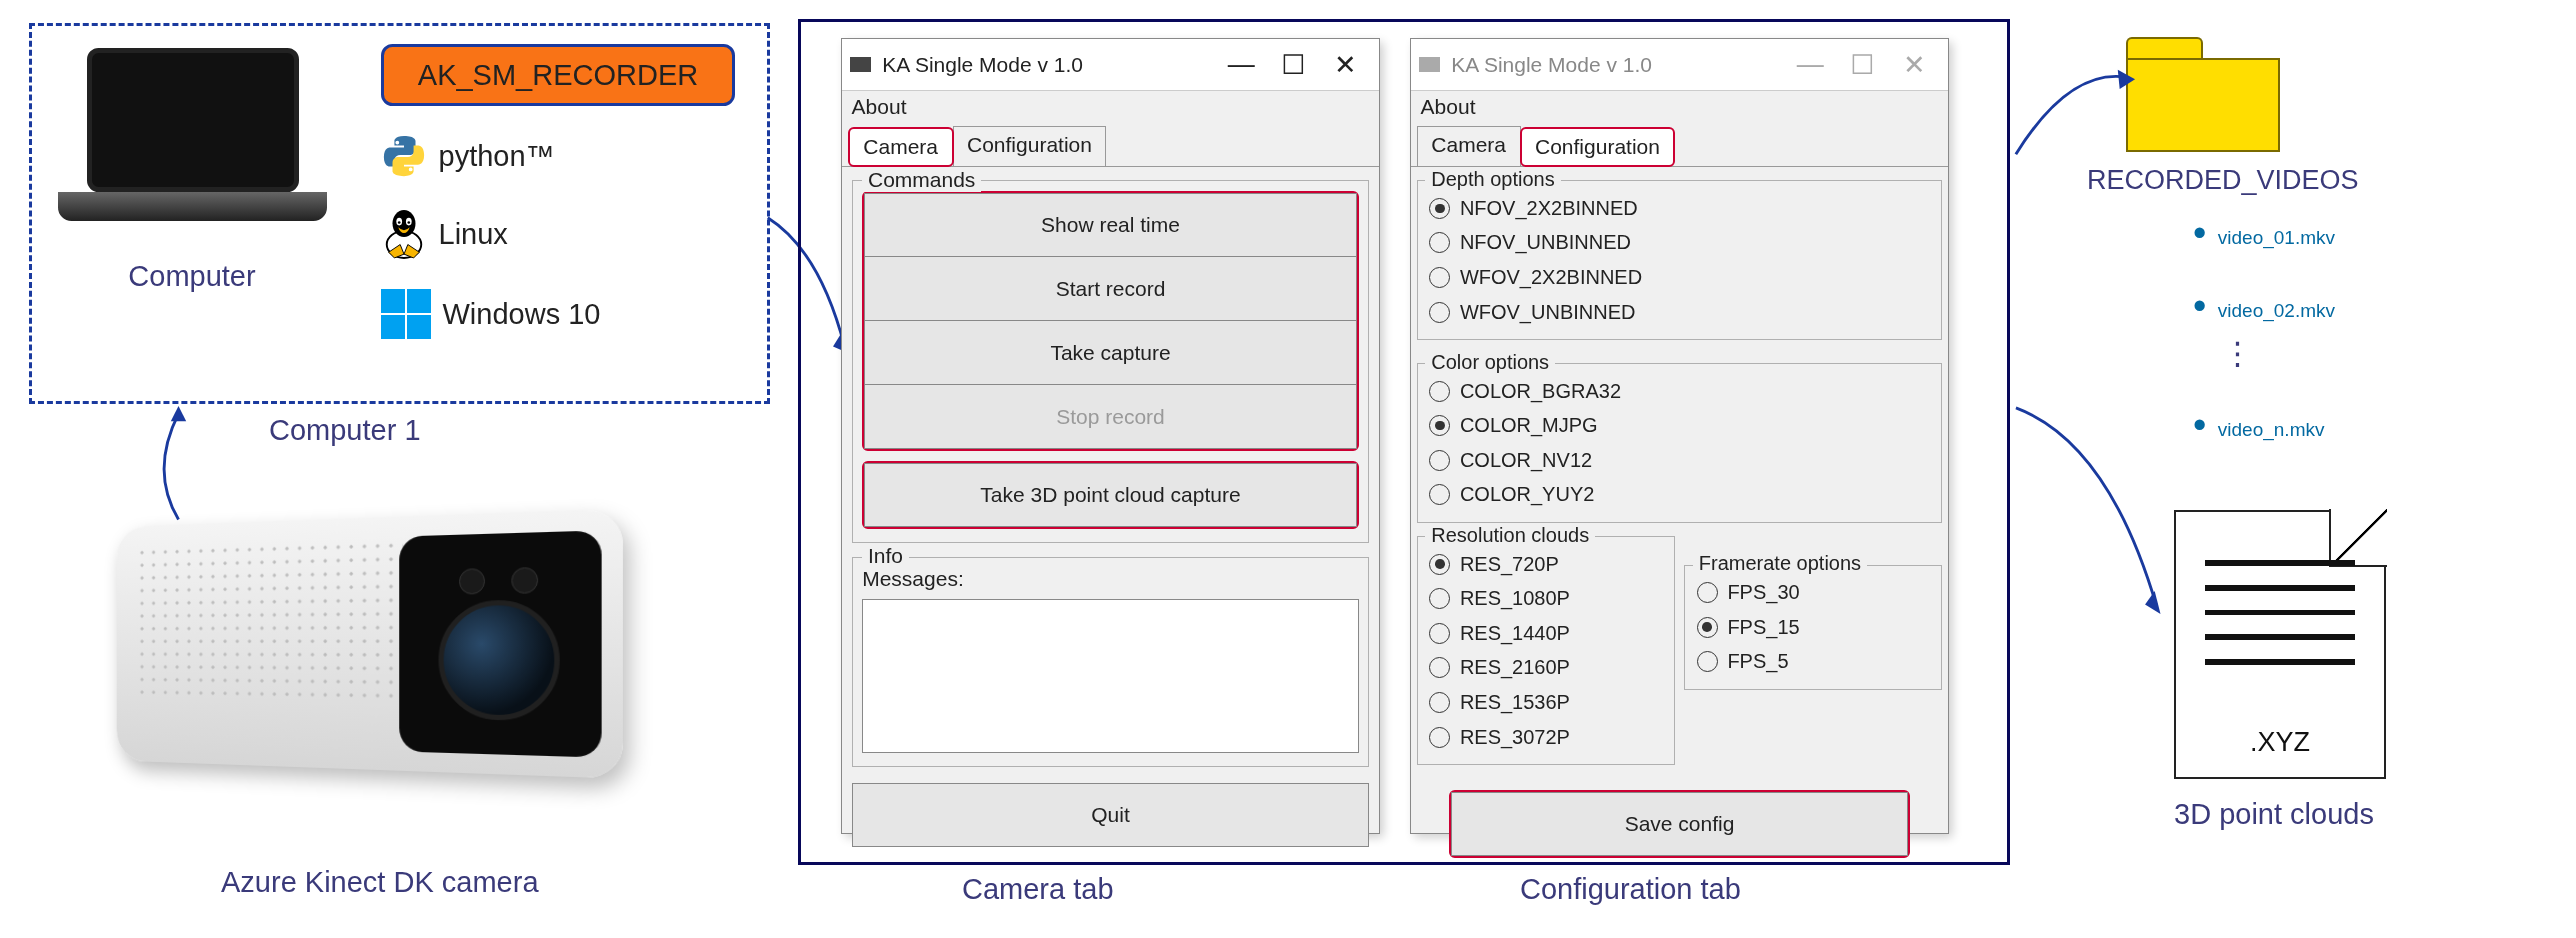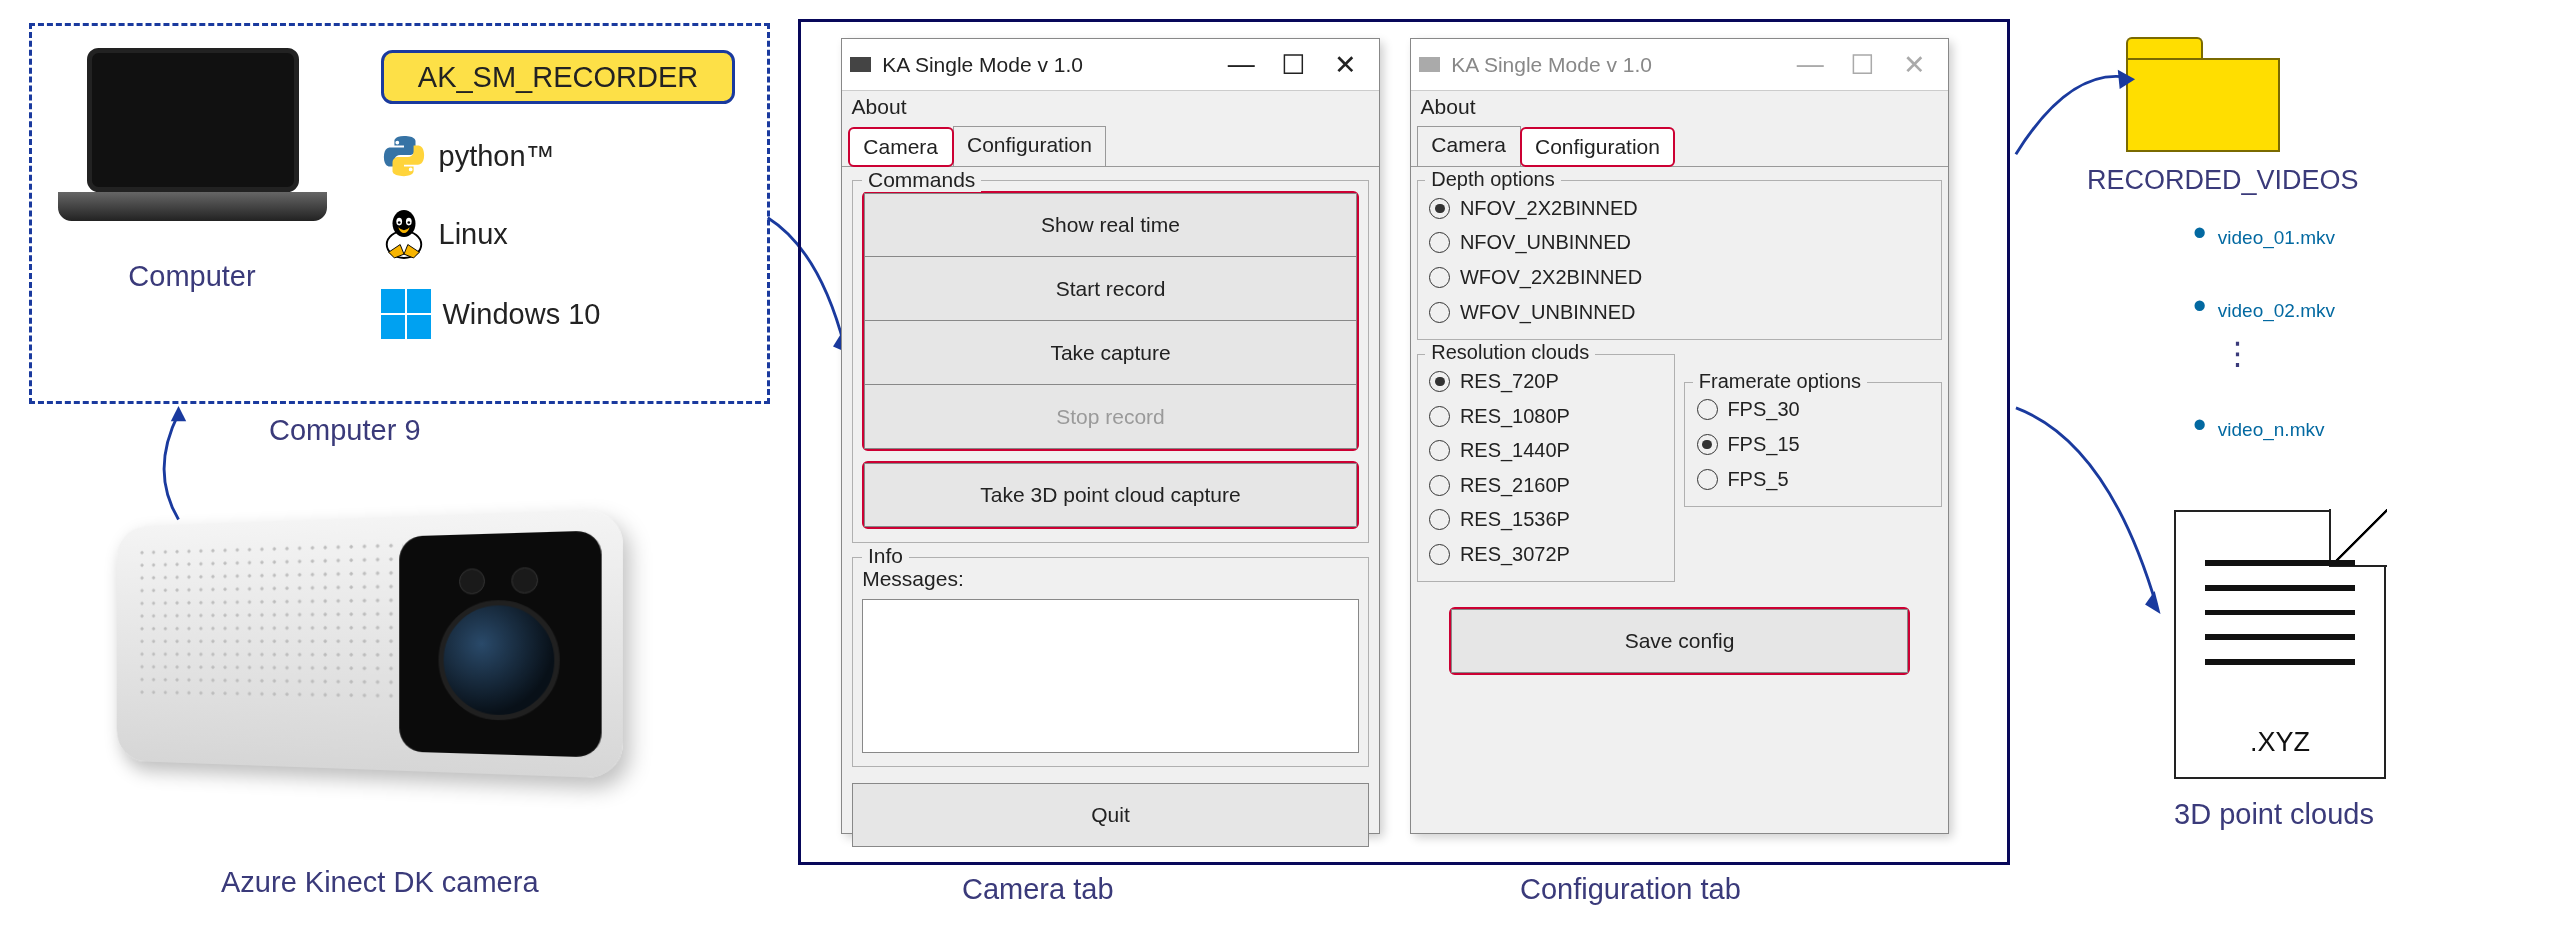--- a/index.html
+++ b/index.html
@@ -18,23 +18,23 @@
   .computer-box {
     left: 29px; top: 23px; width: 741px; height: 381px;
     border: 3.8px dashed #1a3a9e;
     background: #fff;
   }
   .laptop { left: 54px; top: 48px; width: 277px; height: 192px; }
   .laptop-screen { width: 212px; height: 144px; background:#111; border-radius:11.5px; margin:0 auto; border:5.8px solid #222; }
   .laptop-base { width: 269px; height: 29px; background: linear-gradient(#666,#222); border-radius: 0 0 13.5px 13.5px; margin:0 auto; }
   .computer-label { left: 96px; top: 260px; width:192px; text-align:center; font-size: 29px; }
   .app-name-box {
-    left: 381px; top: 50px; width: 354px; height: 54px;
+    left: 381px; top: 44px; width: 354px; height: 62px;
     border: 3.8px solid #1a3a9e; border-radius: 11.5px;
-    background:#fde047; display:flex; align-items:center; justify-content:center;
+    background:#f97316; display:flex; align-items:center; justify-content:center;
     font-size: 29px; color:#222;
   }
   .tech-row { left: 381px; display:flex; align-items:center; gap: 11.5px; font-size: 29px; color:#222; }
   .tech-row.python { top: 133px; }
   .tech-row.linux { top: 208px; }
   .tech-row.windows { top: 289px; }
   .icon-python { width: 46px; height:46px; }
   .icon-python .p1 { fill:#3673a5; } .icon-python .p2{ fill:#ffd43b; }
   .icon-linux { width: 46px; height:52px; }
   .icon-windows { width:50px; height:50px; display:grid; grid-template-columns:1fr 1fr; grid-template-rows:1fr 1fr; gap:2.9px; }
@@ -137,21 +137,21 @@
 </div>
 <div class="abs tech-row windows">
   <div class="icon-windows">
       <div></div>
       <div></div>
       <div></div>
       <div></div>
     </div>
   <span>Windows 10</span>
 </div>
-<div class="abs computer1-label">Computer 9</div>
+<div class="abs computer1-label">Computer 1</div>
 
 <div class="abs camera-device">
   <div class="camera-body">
     <div class="camera-grill"></div>
     <div class="camera-sensor">
       <div class="camera-dots">
           <span></span>
           <span></span>
         </div>
       <div class="camera-lens-big"></div>
@@ -237,20 +237,41 @@
         <div class="radio-row">
             <span class="radio"></span>
             <span>WFOV_2X2BINNED</span>
           </div>
         <div class="radio-row">
             <span class="radio"></span>
             <span>WFOV_UNBINNED</span>
           </div>
       </div>
     </div>
+    <div class="cfg-col">
+      <div class="small-group">
+        <div class="gtitle">Color options</div>
+        <div class="radio-row">
+            <span class="radio"></span>
+            <span>COLOR_BGRA32</span>
+          </div>
+        <div class="radio-row">
+            <span class="radio sel"></span>
+            <span>COLOR_MJPG</span>
+          </div>
+        <div class="radio-row">
+            <span class="radio"></span>
+            <span>COLOR_NV12</span>
+          </div>
+        <div class="radio-row">
+            <span class="radio"></span>
+            <span>COLOR_YUY2</span>
+          </div>
+      </div>
+    </div>
   </div>
 
   <div class="cfg-cols" style="padding:0 5.8px;">
     <div class="cfg-col">
       <div class="small-group">
         <div class="gtitle">Resolution clouds</div>
         <div class="radio-row">
             <span class="radio sel"></span>
             <span>RES_720P</span>
           </div>

